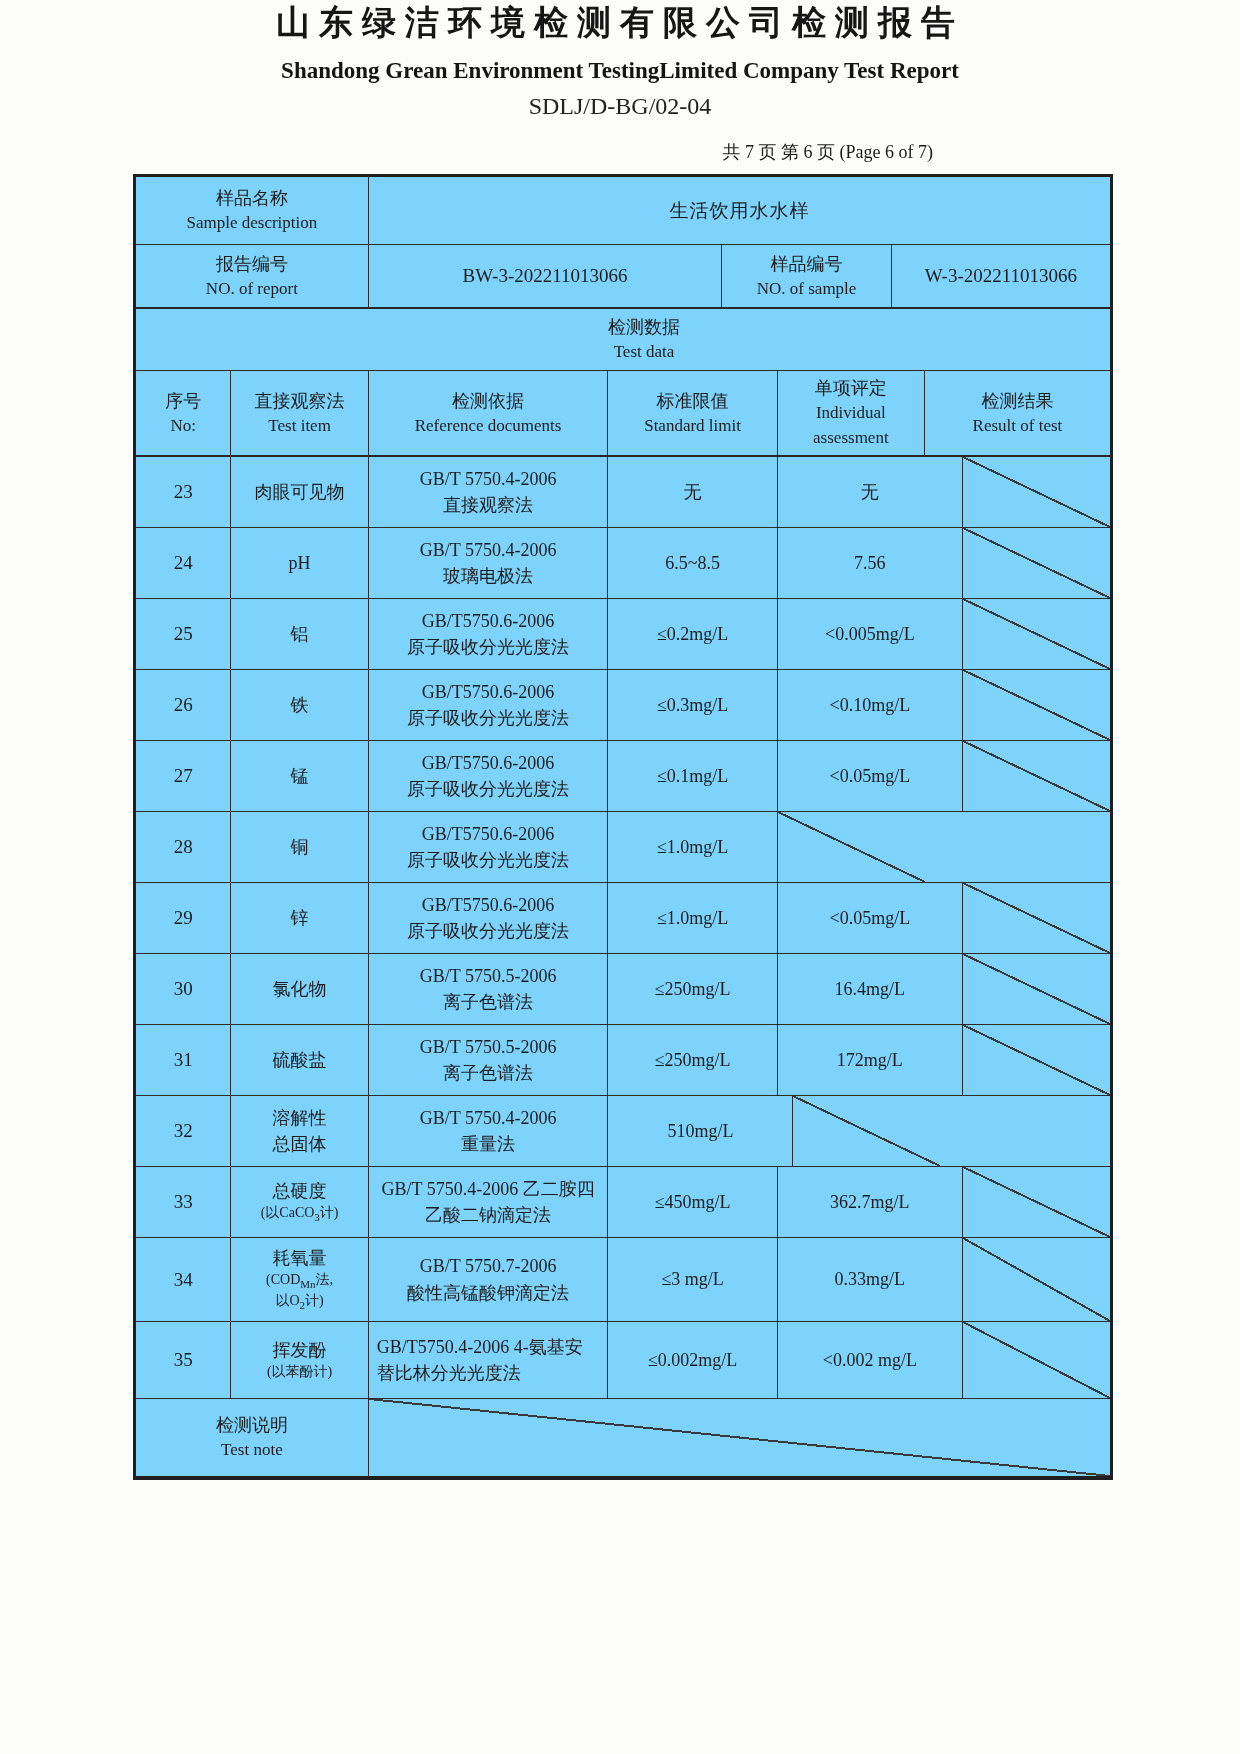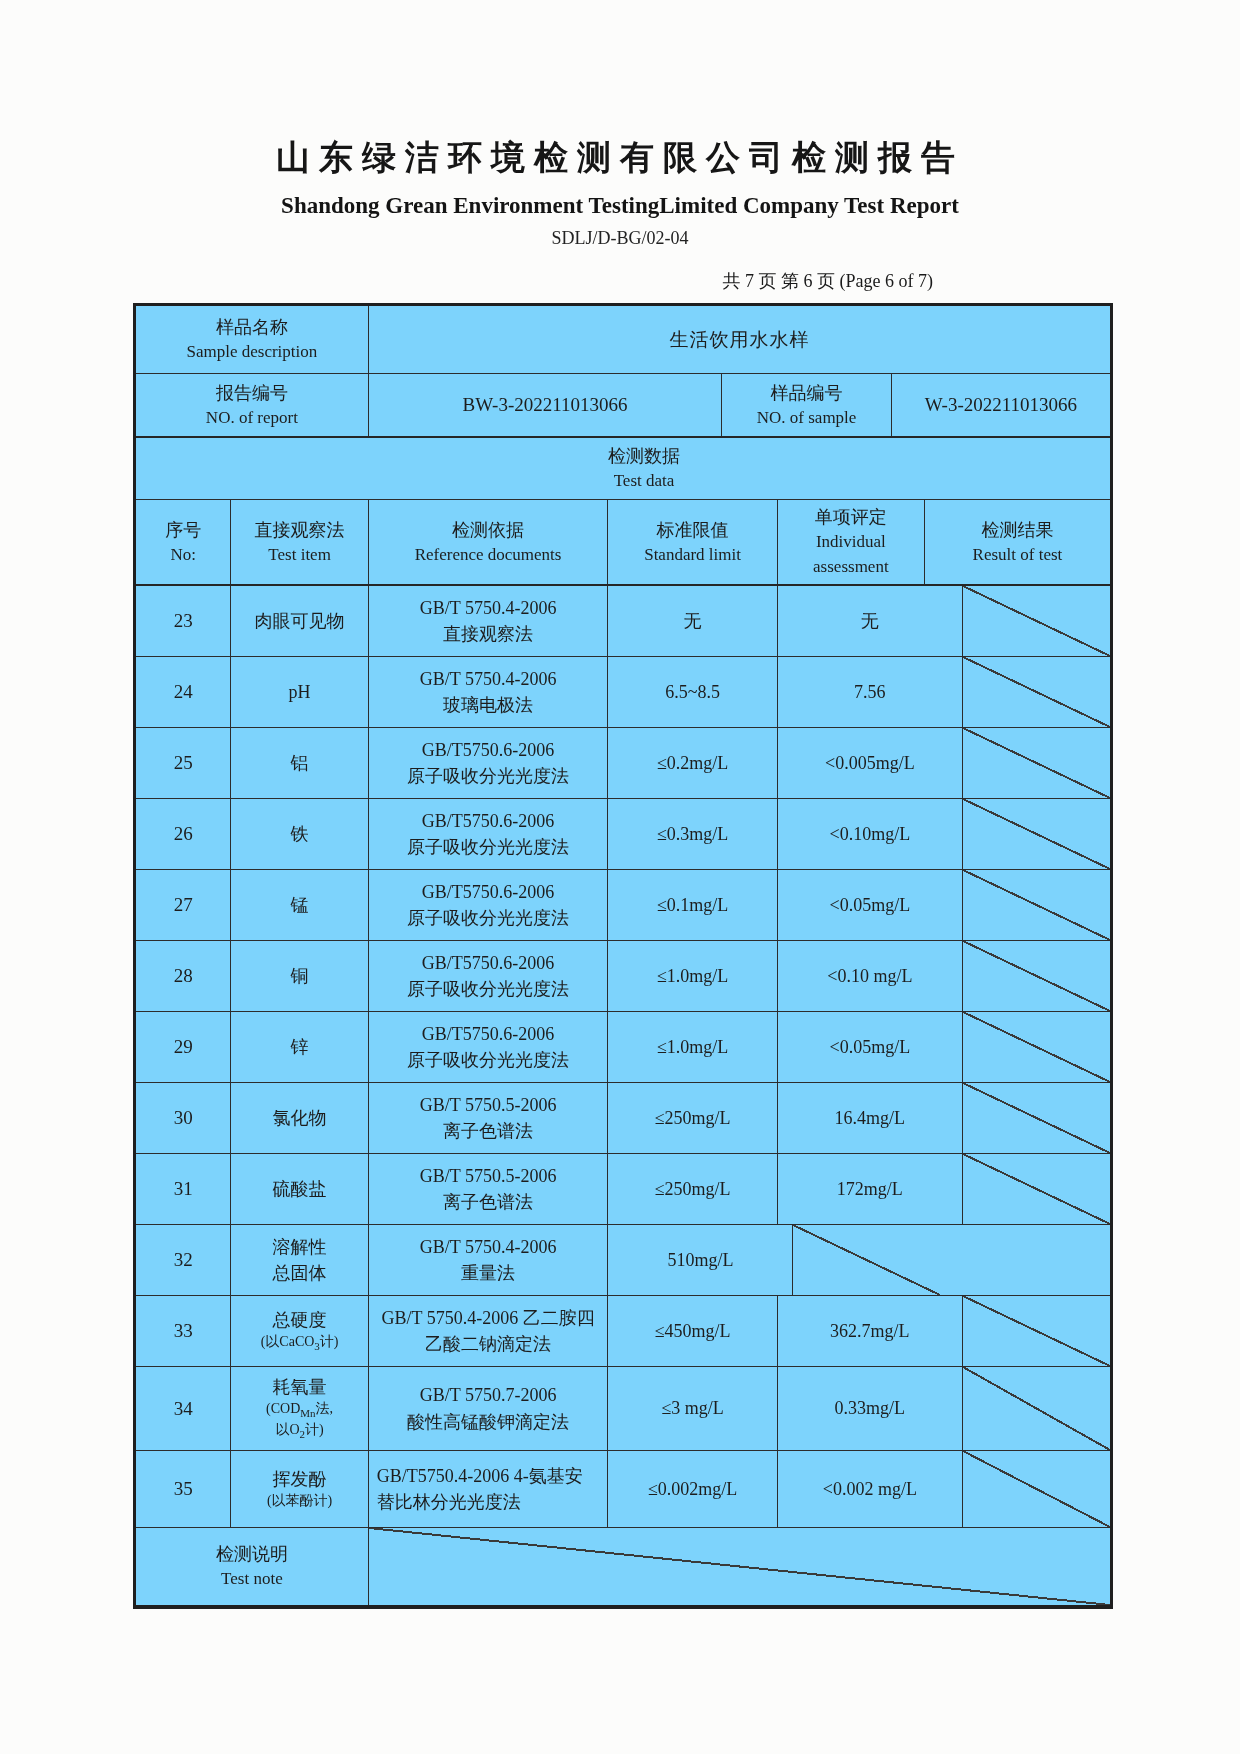--- a/index.html
+++ b/index.html
@@ -2,27 +2,27 @@
 <html lang="zh"><head>
 <meta charset="utf-8">
 <style>
   * { margin:0; padding:0; box-sizing:border-box; }
   body { background:#e8e8e8; font-family:"Liberation Serif","DejaVu Serif",serif; color:#1d1d1d; }
   .page {
     width:1240px; height:1754px; background:#fcfcfb; margin:0 auto; position:relative;
     overflow:hidden;
   }
   .title-cn {
-    padding-top:135px; text-align:center; font-size:34px; font-weight:bold;
+    text-align:center; font-size:34px; font-weight:bold;
     letter-spacing:9px; color:#161616;
   }
   .title-en {
     margin-top:12px; text-align:center; font-size:23px; font-weight:bold; color:#141414;
   }
-  .doc-code { margin-top:9px; text-align:center; font-size:18px; color:#222; }
+  .doc-code { margin-top:9px; text-align:center; font-size:24px; color:#222; }
   .page-info {
     margin:20px 0 10px 133px; width:980px; text-align:right; padding-right:180px;
     font-size:18px; color:#1a1a1a;
   }
   .report-table {
     margin-left:133px; width:980px; border:3px solid #1f1f1f; border-bottom-width:4px;
     background:#7dd3fc;
   }
   .trow { display:flex; width:100%; border-bottom:1px solid #2c2c2c; }
   .trow:last-child { border-bottom:none; }
@@ -184,21 +184,20 @@
       <div class="cell c5">&lt;0.05mg/L</div>
       <div class="cell c6 diag"></div>
     </div>
 
     <div class="trow r-data">
       <div class="cell c1 num-cell">28</div>
       <div class="cell c2">铜</div>
       <div class="cell c3">GB/T5750.6-2006
 原子吸收分光光度法</div>
       <div class="cell c4">≤1.0mg/L</div>
-      <div class="cell c5">&lt;0.10 mg/L</div>
       <div class="cell c6 diag"></div>
     </div>
 
     <div class="trow r-data">
       <div class="cell c1 num-cell">29</div>
       <div class="cell c2">锌</div>
       <div class="cell c3">GB/T5750.6-2006
 原子吸收分光光度法</div>
       <div class="cell c4">≤1.0mg/L</div>
       <div class="cell c5">&lt;0.05mg/L</div>

